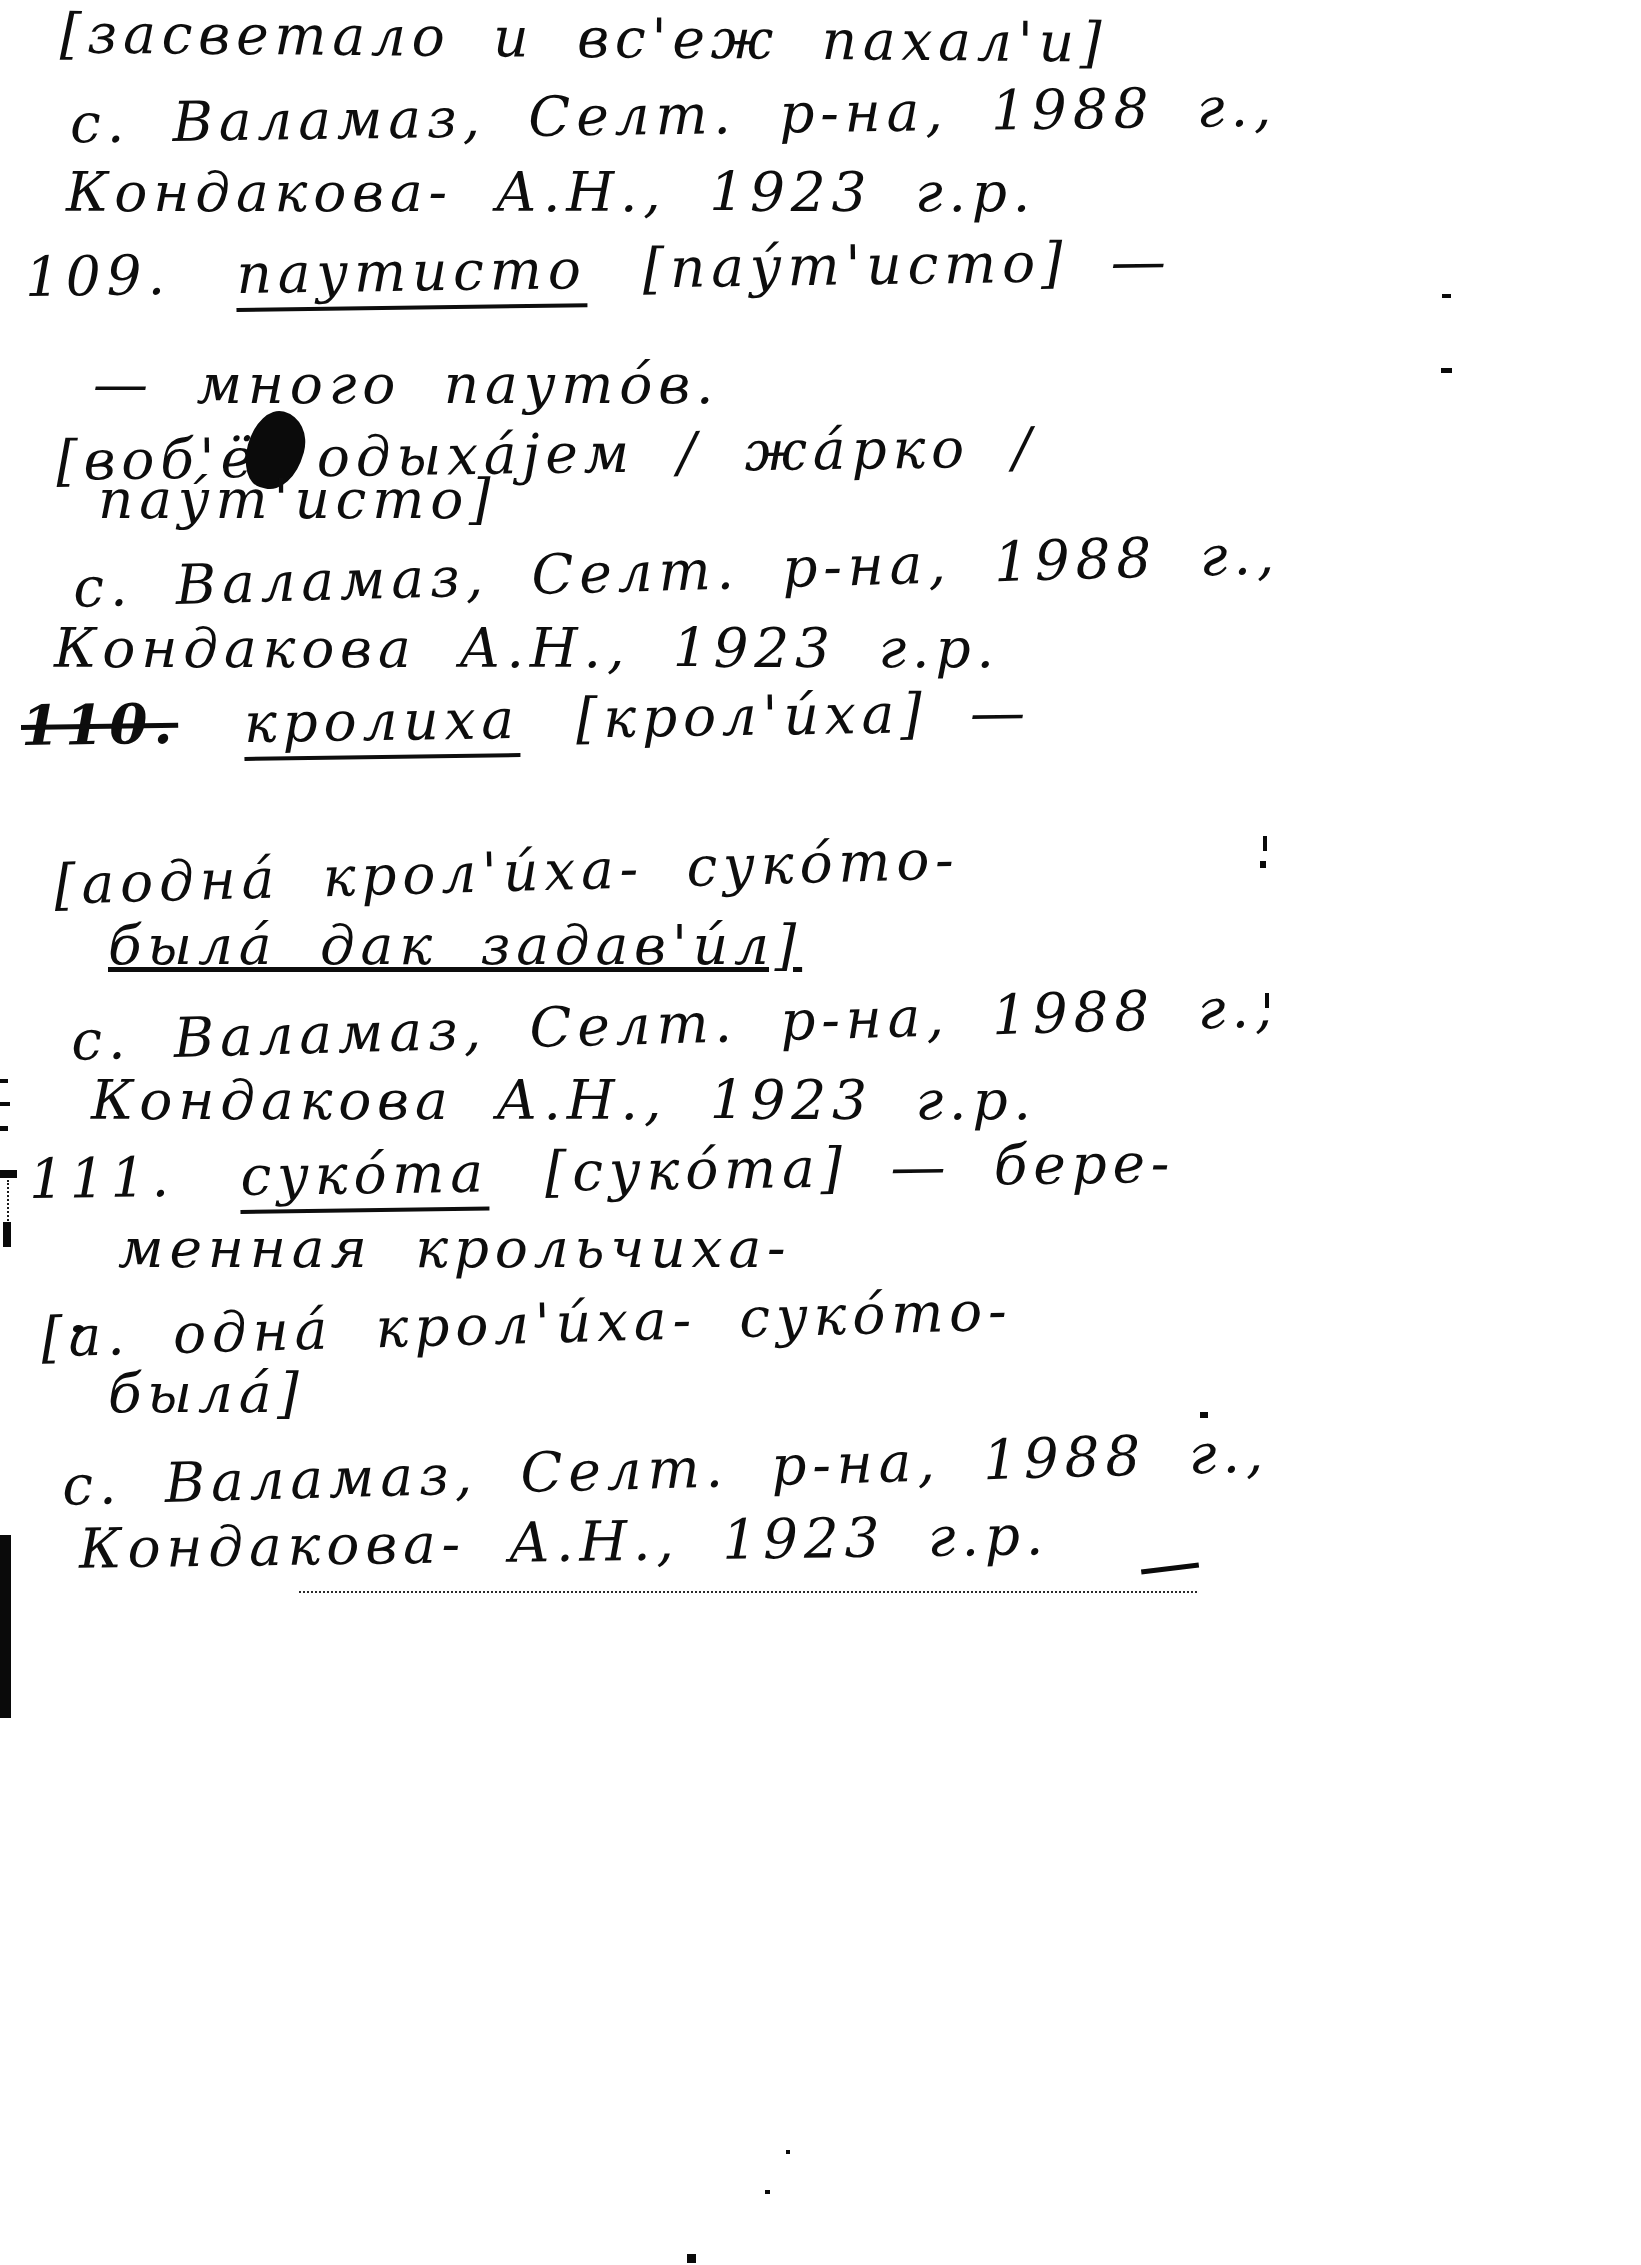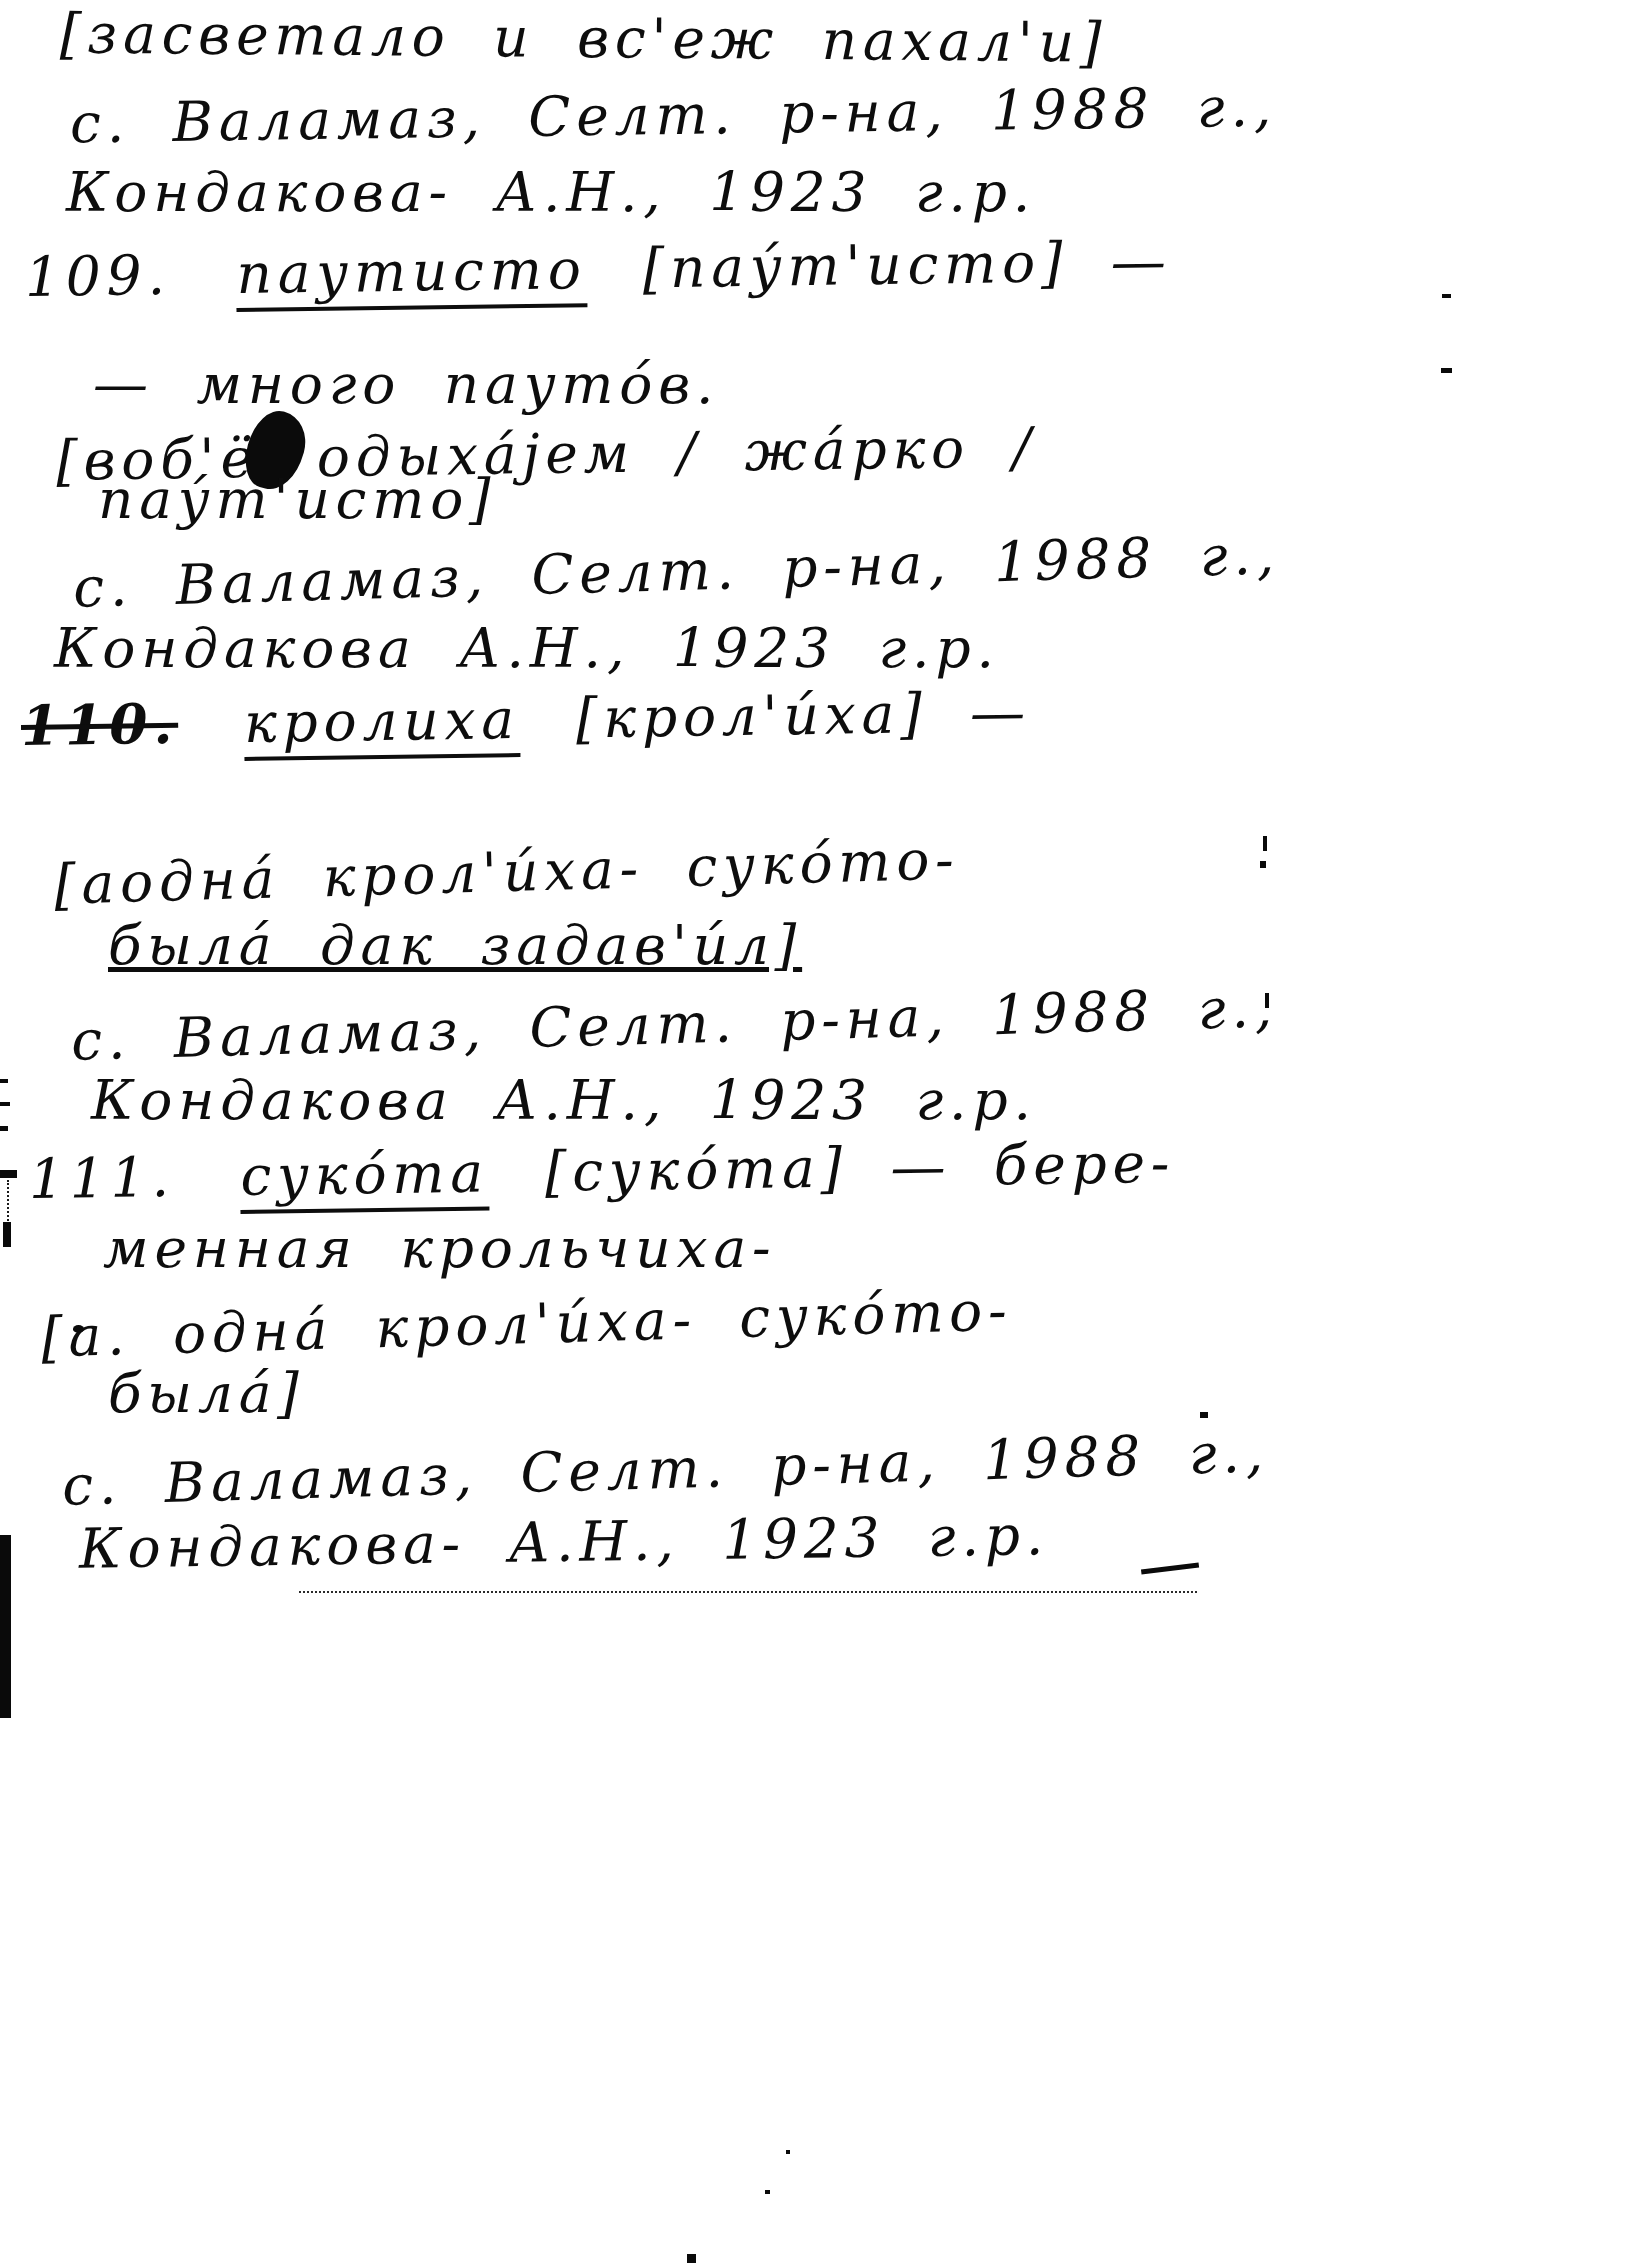--- a/index.html
+++ b/index.html
@@ -98,21 +98,21 @@
   <div class="hw r2" style="left:54px; top:842px;">[аодна́ крол'и́ха- суко́то-</div>
   <div class="hw" style="left:108px; top:915px;text-decoration:underline;">была́ дак задав'и́л]</div>
   <div class="hw r2" style="left:71px; top:994px;">с. Валамаз, Селт. р-на, 1988 г.,</div>
   <div class="hw" style="left:91px; top:1070px;">Кондакова А.Н., 1923 г.р.</div>
 
   <div class="hw r1" style="left:29px; top:1141px;">
     <span class="entry-num">111.</span>
     <span class="headword">суко́та</span>
     <span>[суко́та] — бере-</span>
   </div>
-  <div class="hw" style="left:103px; top:1218px;text-align:center;">менная крольчиха-</div>
+  <div class="hw" style="left:118px; top:1218px;text-align:center;">менная крольчиха-</div>
   <div class="hw r2" style="left:41px; top:1294px;">[а. одна́ крол'и́ха- суко́то-</div>
   <div class="hw" style="left:108px; top:1363px;text-align:right;">была́]</div>
   <div class="hw r2" style="left:62px; top:1439px;">с. Валамаз, Селт. р-на, 1988 г.,</div>
   <div class="hw r1" style="left:79px; top:1512px;">Кондакова- А.Н., 1923 г.р.</div>
 
   <div class="dotted-tail" style="left:299px; top:1591px; width:898px;"></div>
   <div class="artifact" style="left:1141px; top:1566px; width:58px; height:4.8px; transform:rotate(-7deg);"></div>
 
   <div class="artifact" style="left:0; top:1079px; width:7.7px; height:3.9px;"></div>
   <div class="artifact" style="left:0; top:1102px; width:9.7px; height:3.9px;"></div>

